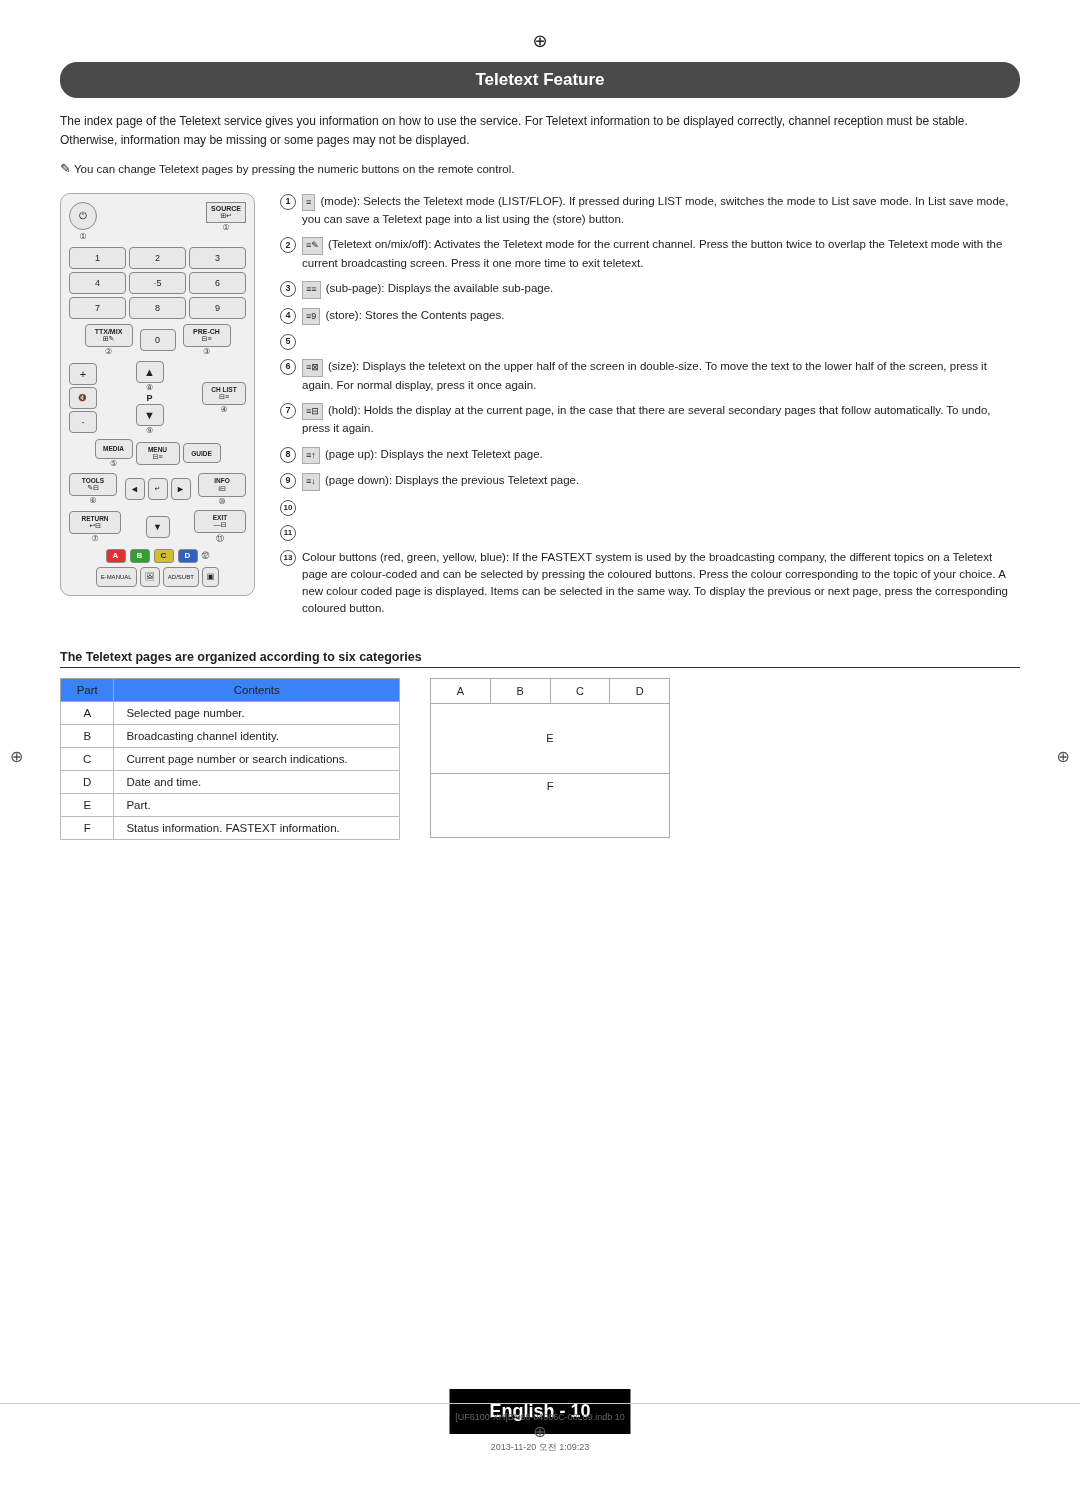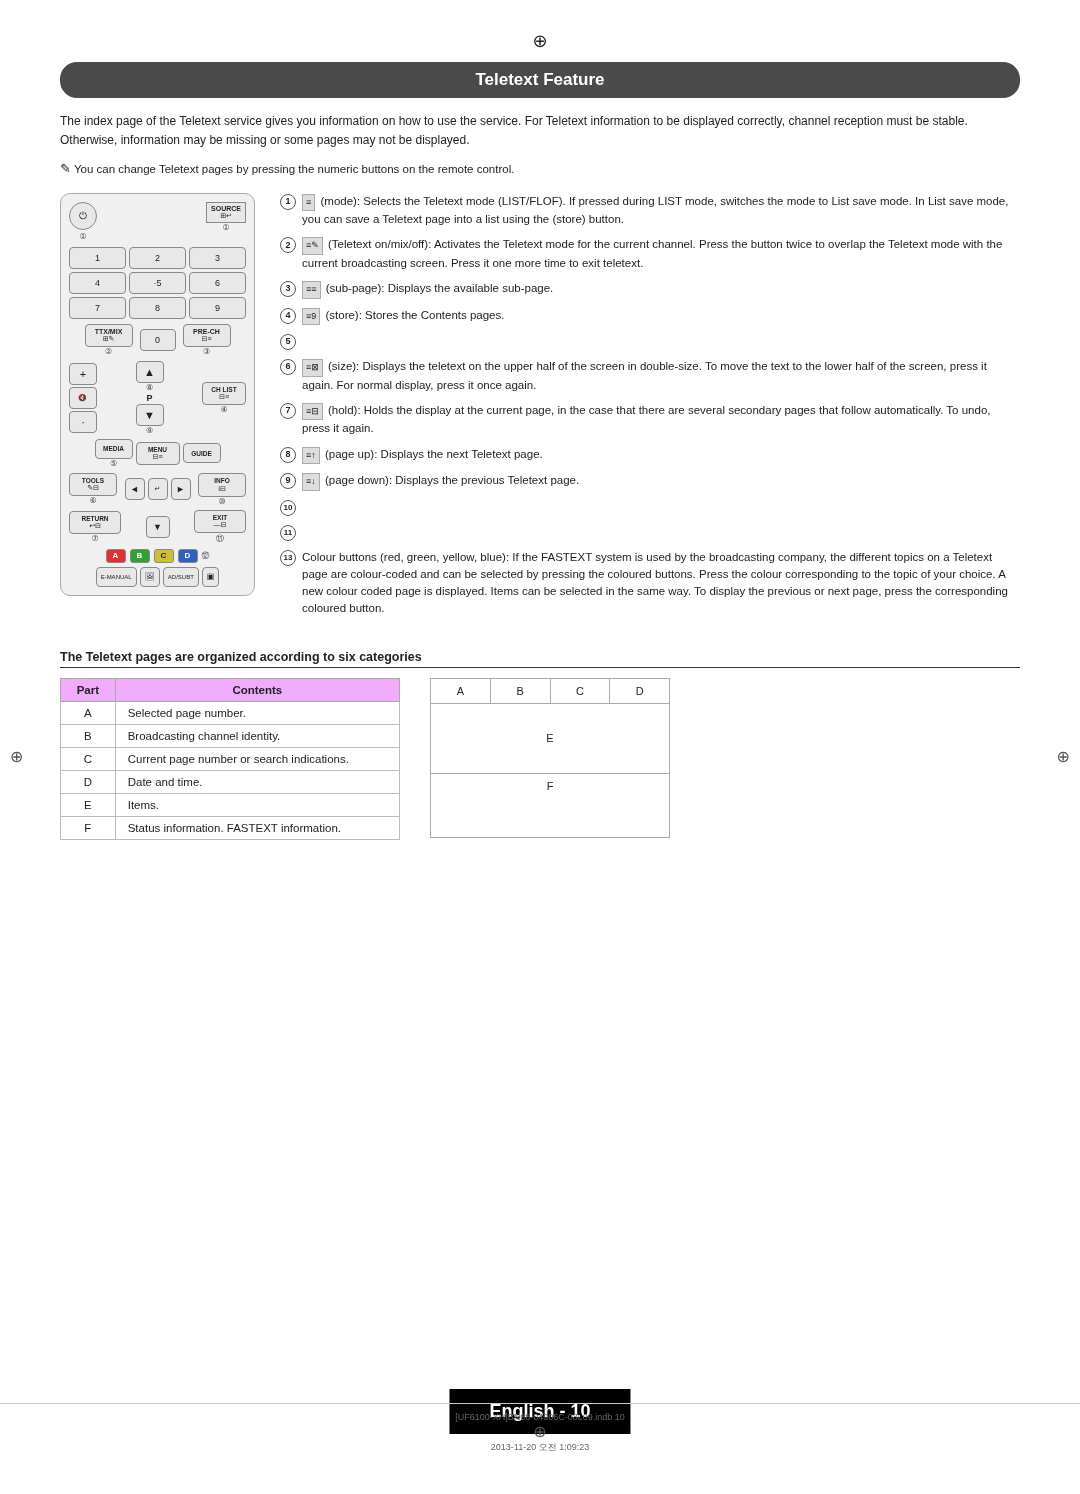--- a/index.html
+++ b/index.html
@@ -218,24 +218,24 @@
       gap: 30px;
     }
 
     .categories-table {
       border-collapse: collapse;
       flex: 0 0 340px;
       font-size: 11.5px;
     }
 
     .categories-table th {
-      background: #f0abfc;
+      background: #3b82f6;
       border: 1px solid #aaa;
       padding: 5px 12px;
-      font-weight: bold;
+      font-weight: normal;
     }
 
     .categories-table td {
       border: 1px solid #bbb;
       padding: 5px 12px;
     }
 
     .categories-table td:first-child {
       text-align: center;
       font-weight: normal;
@@ -632,21 +632,21 @@
           <tr>
             <td>C</td>
             <td>Current page number or search indications.</td>
           </tr>
           <tr>
             <td>D</td>
             <td>Date and time.</td>
           </tr>
           <tr>
             <td>E</td>
-            <td>Items.</td>
+            <td>Part.</td>
           </tr>
           <tr>
             <td>F</td>
             <td>Status information. FASTEXT information.</td>
           </tr>
         </tbody>
       </table>
 
       <div class="diagram-box">
         <div class="diagram-top-row">

